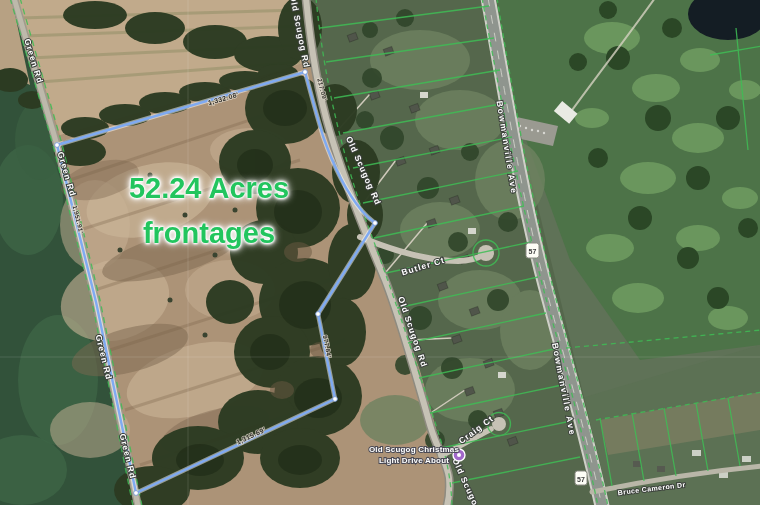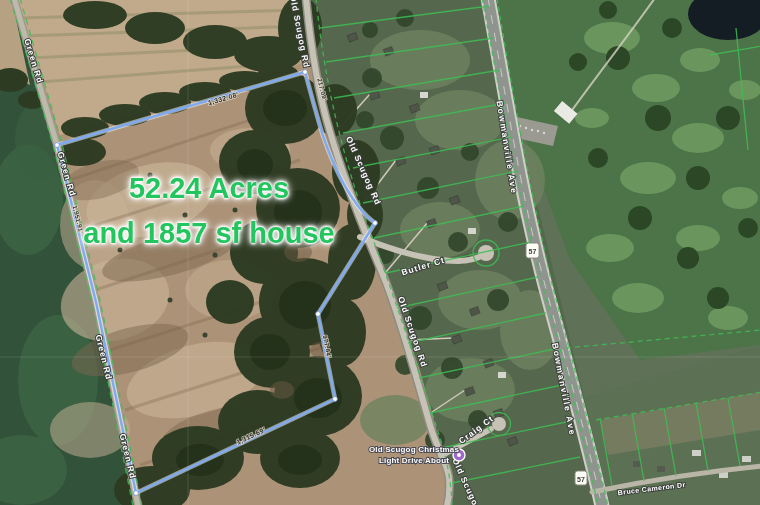--- a/index.html
+++ b/index.html
@@ -314,15 +314,15 @@
       <circle cx="459" cy="455" r="6" stroke="#ffffff" stroke-width="1.4" fill="#a168c9"></circle>
       <circle cx="459" cy="455" r="2" fill="#ffffff"></circle>
       <text class="poi-label" x="414" y="452">Old Scugog Christmas</text>
       <text class="poi-label" x="414" y="463">Light Drive About</text>
     </g>
   </g>
 </svg>
 
   <div class="annotation">
     <div>52.24 Acres</div>
-    <div>and 1857 sf house</div>
+    <div>frontages</div>
   </div>
 </div>
 
 </body></html>

